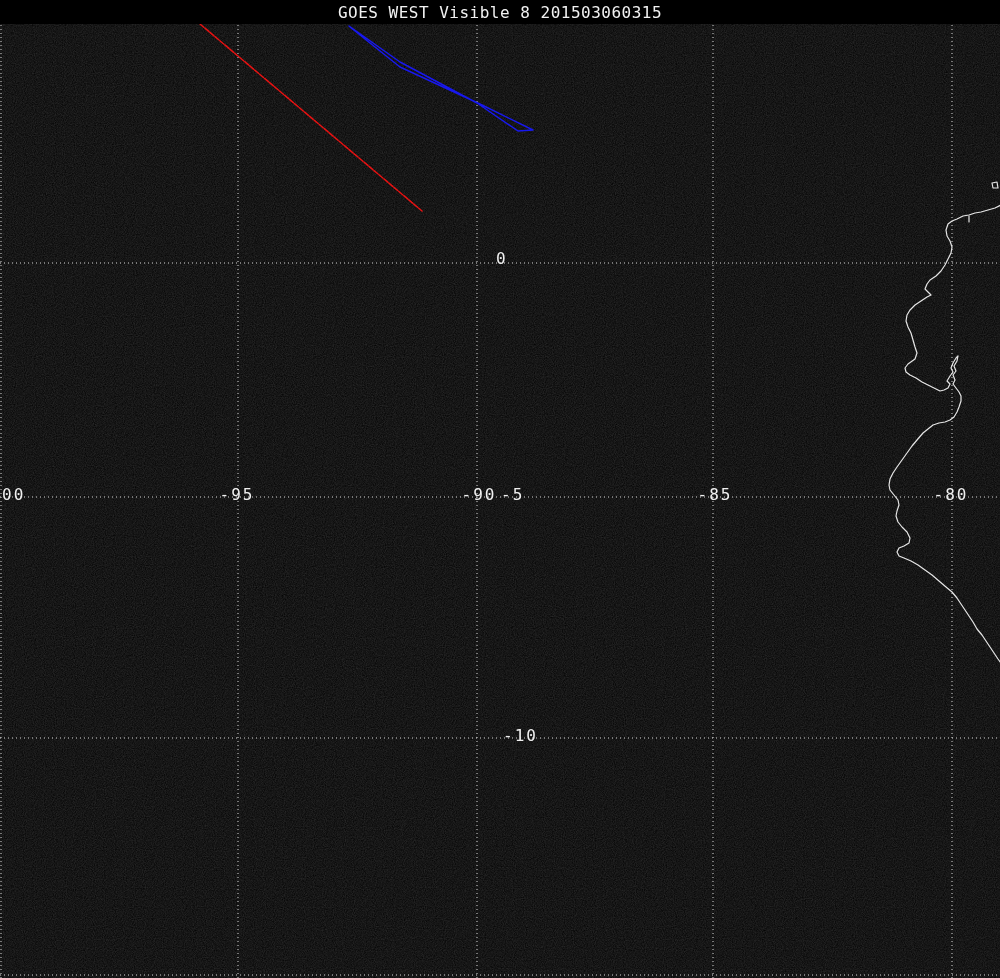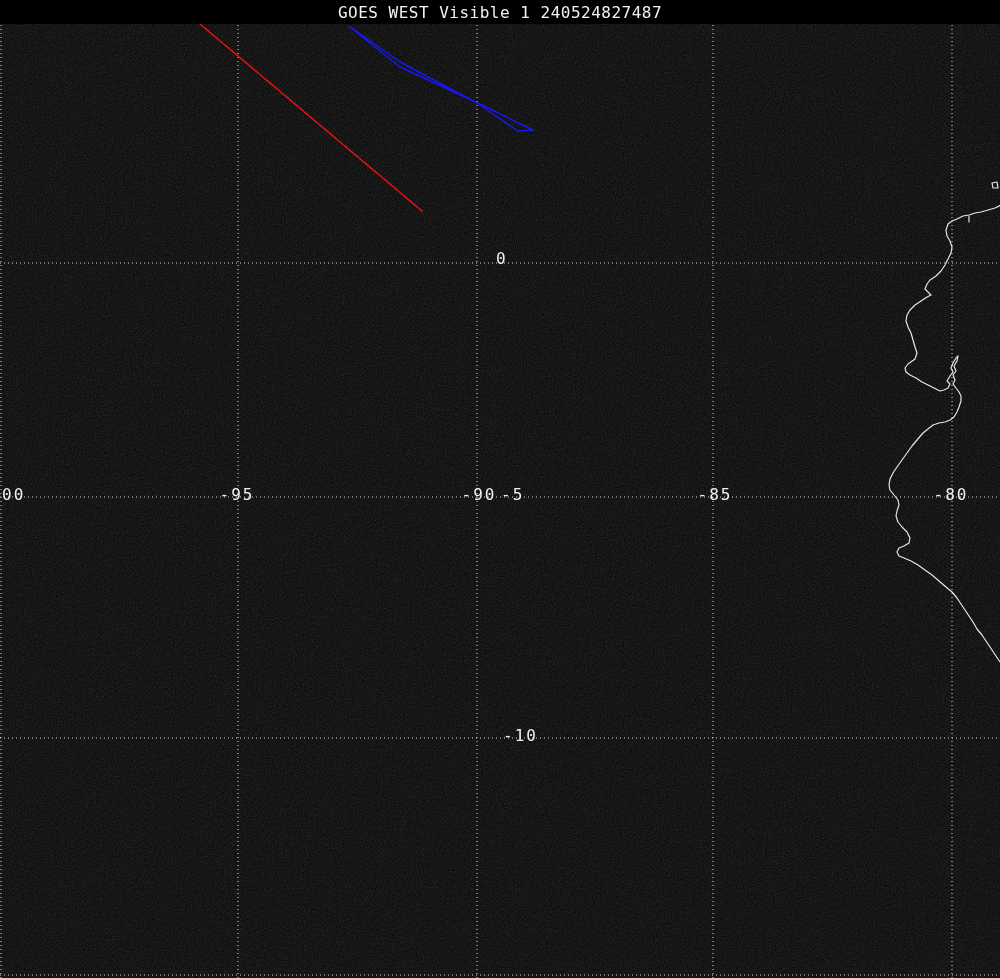--- a/index.html
+++ b/index.html
@@ -11,21 +11,21 @@
     position:absolute;top:0;left:0;right:0;height:24px;background:#000;
     z-index:3;text-align:center;line-height:25px;font-size:16px;
     color:#f2f2f2;letter-spacing:0.5px;white-space:pre;
   }
   svg.map{position:absolute;top:0;left:0;z-index:1;}
 </style>
 </head>
 <body>
 
 <div class="screen">
-  <div class="titlebar">GOES WEST Visible 1 240524827487</div>
+  <div class="titlebar">GOES WEST Visible 8 201503060315</div>
 
   <svg class="map" width="1000" height="978" viewBox="0 0 1000 978">
     <defs>
       <filter id="noise" x="0" y="0" width="100%" height="100%">
         <feTurbulence type="fractalNoise" baseFrequency="0.9" numOctaves="2" stitchTiles="stitch"></feTurbulence>
         <feColorMatrix type="matrix" values="0 0 0 0 0.07  0 0 0 0 0.07  0 0 0 0 0.07  0 0 0 0.6 0"></feColorMatrix>
       </filter>
     </defs>
     <g id="layer-bg">
         <rect x="0" y="24" width="1000" height="954" fill="#000" filter="url(#noise)"></rect>

